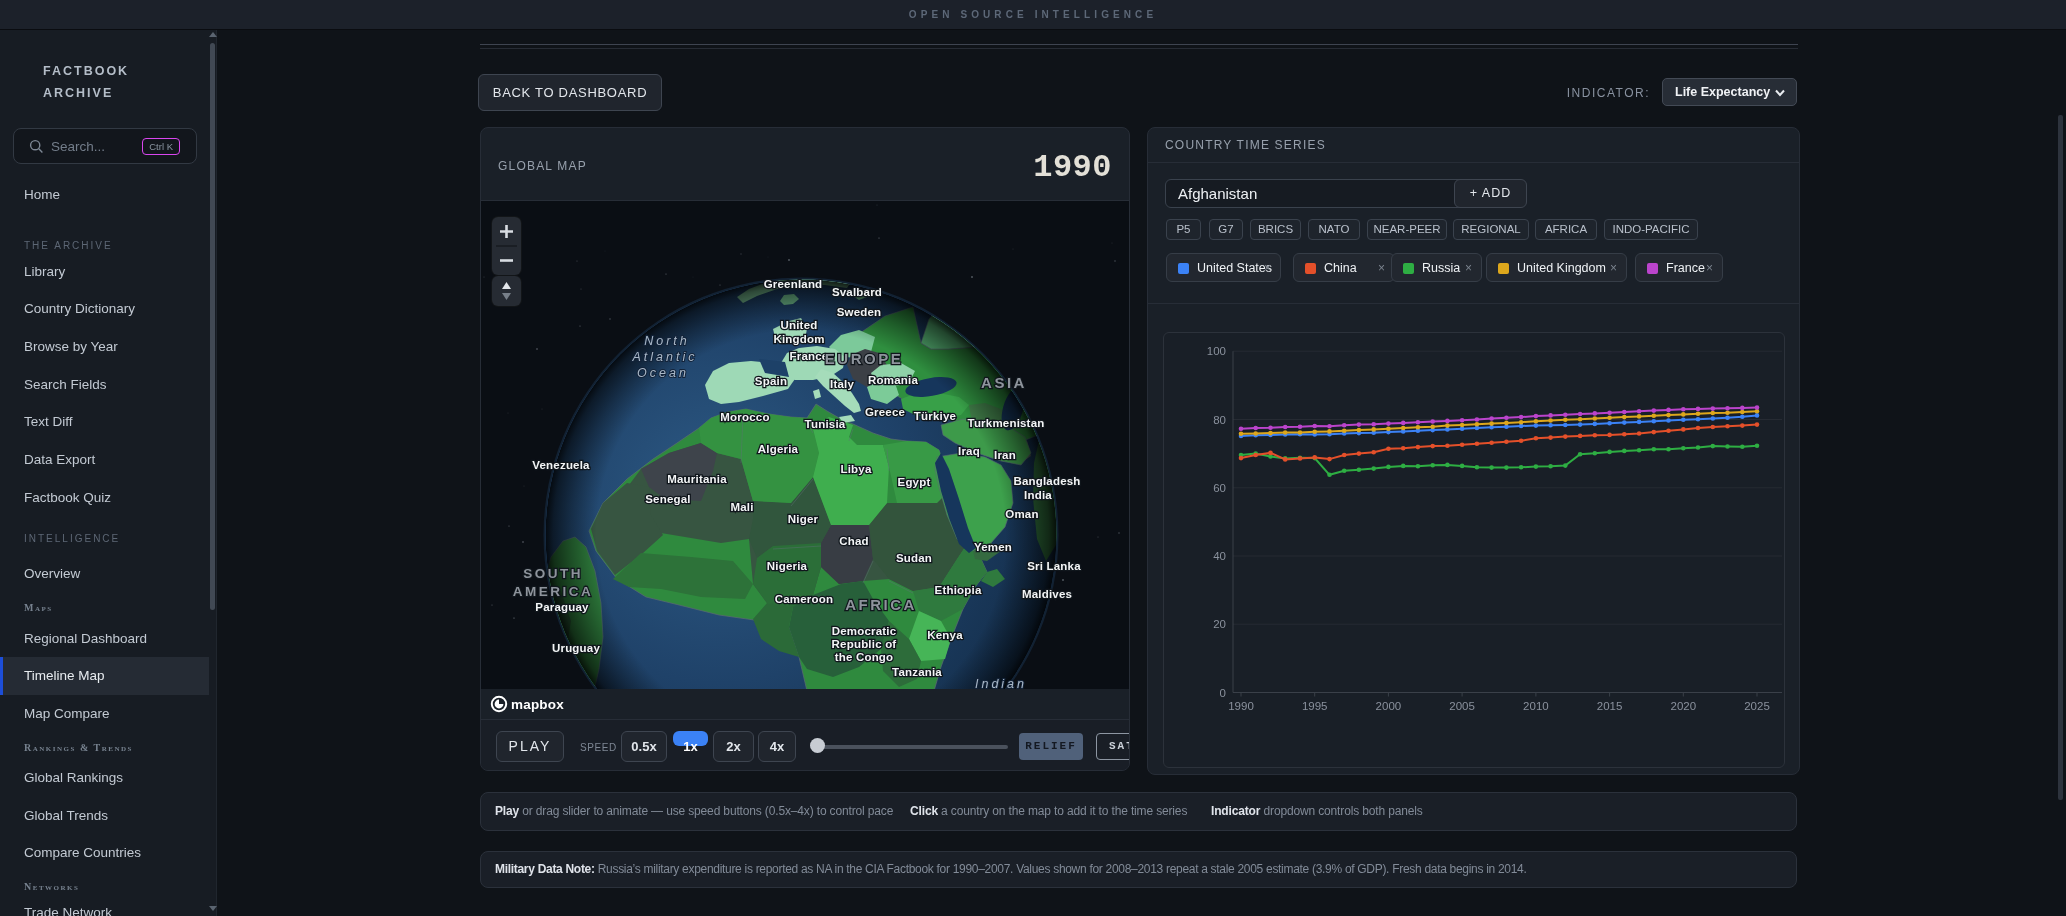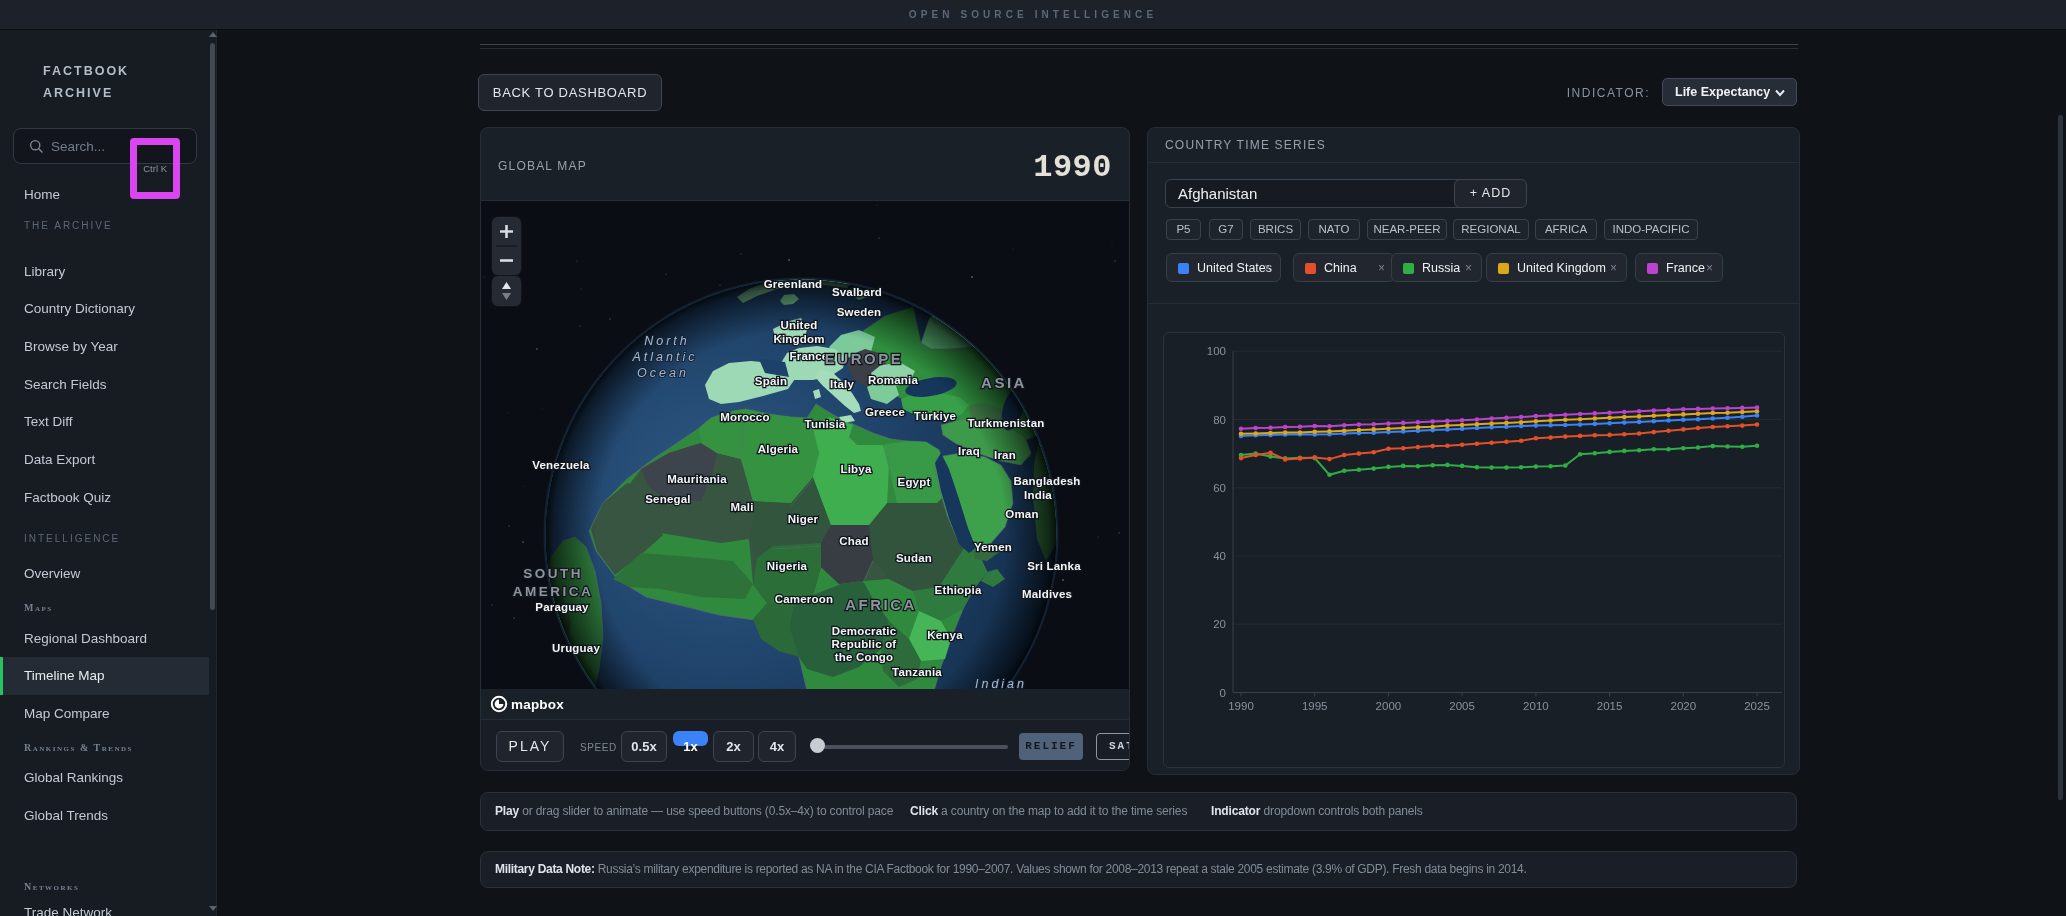--- a/index.html
+++ b/index.html
@@ -10,23 +10,23 @@
   
   #topbar { left:0; top:0; width:2066px; height:30px; background:#1c212a; border-bottom:1px solid #0a0c10; }
   #topbar .t { width:100%; text-align:center; line-height:30px; font-size:10px; letter-spacing:4.1px; color:#5d6878; font-weight:bold; }
 
   
   #sidebar { left:0; top:30px; width:217px; height:886px; background:#171c23; border-right:1px solid #20262e; }
   #sbthumb { left:210px; top:13px; width:5px; height:567px; background:#414954; border-radius:3px; }
   .logo { color:#b4bdc8; font-size:12.5px; letter-spacing:2px; font-weight:bold; }
   #search { left:13px; top:98px; width:184px; height:36px; background:#12161c; border:1px solid #323943; border-radius:8px; }
   #search .ph { position:absolute; left:37px; top:10px; font-size:13.5px; color:#737d8a; }
-  #search .kbd { position:absolute; right:16px; top:9px; border:7px solid #d946ef; border-radius:4px; font-size:9.5px; color:#8b95a1; padding:18px 6px; }
+  #search .kbd { position:absolute; right:16px; top:9px; border:1px solid #d946ef; border-radius:4px; font-size:9.5px; color:#8b95a1; padding:2px 6px; }
   .nav { left:0; width:209px; height:38px; line-height:38px; color:#c3cad3; font-size:13.5px; padding-left:24px; }
-  .nav.active { background:#252b34; border-left:3px solid #22c55e; padding-left:21px; color:#e8ecf0; }
+  .nav.active { background:#252b34; border-left:3px solid #1d4ed8; padding-left:21px; color:#e8ecf0; }
   .slabel { left:24px; color:#5d6775; font-size:10px; letter-spacing:2px; height:12px; line-height:12px; }
   .slabel2 { left:24px; color:#77828f; font-size:10px; letter-spacing:1.5px; font-family:"Liberation Serif", serif; font-weight:bold; font-variant:small-caps; }
 
   
   .hline { height:1px; }
   .btn { border:1px solid #3e4550; background:#20252d; border-radius:6px; color:#e2e6eb; }
   .panel { background:#1a2028; border:1px solid #272d37; border-radius:8px; }
 
   #backbtn { left:478px; top:74px; width:184px; height:37px; line-height:35px; text-align:center; font-size:13px; letter-spacing:0.7px; }
   #indlabel { left:1540px; top:86px; width:110px; text-align:right; font-size:12px; letter-spacing:1.5px; color:#8992a0; }
@@ -89,37 +89,38 @@
     <div class="abs logo" style="left:43px; top:56px;">ARCHIVE</div>
     <div class="abs" id="search">
       <svg style="position:absolute;left:15px;top:10px;" width="15" height="15" viewBox="0 0 15 15">
         <circle cx="6.2" cy="6.2" r="4.6" fill="none" stroke="#7d8794" stroke-width="1.4"></circle>
         <line x1="9.8" y1="9.8" x2="13.4" y2="13.4" stroke="#7d8794" stroke-width="1.4"></line>
       </svg>
       <span class="ph">Search...</span>
       <span class="kbd">Ctrl K</span>
     </div>
     <div class="abs nav" style="top:146px;">Home</div>
-    <div class="abs slabel" style="top:190px;">THE ARCHIVE</div>
+    <div class="abs slabel" style="top:210px;">THE ARCHIVE</div>
     <div class="abs nav" style="top:223px;">Library</div>
     <div class="abs nav" style="top:260px;">Country Dictionary</div>
     <div class="abs nav" style="top:298px;">Browse by Year</div>
     <div class="abs nav" style="top:336px;">Search Fields</div>
     <div class="abs nav" style="top:373px;">Text Diff</div>
     <div class="abs nav" style="top:411px;">Data Export</div>
     <div class="abs nav" style="top:449px;">Factbook Quiz</div>
     <div class="abs slabel" style="top:503px;">INTELLIGENCE</div>
     <div class="abs nav" style="top:525px;">Overview</div>
     <div class="abs slabel2" style="top:572px;">Maps</div>
     <div class="abs nav" style="top:590px;">Regional Dashboard</div>
     <div class="abs nav active" style="top:627px;">Timeline Map</div>
     <div class="abs nav" style="top:665px;">Map Compare</div>
     <div class="abs slabel2" style="top:712px;">Rankings &amp; Trends</div>
     <div class="abs nav" style="top:729px;">Global Rankings</div>
     <div class="abs nav" style="top:767px;">Global Trends</div>
+    <div class="abs nav" style="top:804px;">Compare Countries</div>
     <div class="abs slabel2" style="top:851px;">Networks</div>
     <div class="abs nav" style="top:864px;">Trade Network</div>
     <div class="abs" id="sbthumb"></div>
     <div class="abs" style="left:209px; top:2px; width:0; height:0; border-left:4px solid transparent; border-right:4px solid transparent; border-bottom:5px solid #5a6470;"></div>
     <div class="abs" style="left:209px; top:876px; width:0; height:0; border-left:4px solid transparent; border-right:4px solid transparent; border-top:5px solid #5a6470;"></div>
   </div>
 
   <div class="abs hline" style="left:480px; top:44px; width:1318px; background:#3e4450;"></div>
   <div class="abs hline" style="left:480px; top:48px; width:1318px; background:#272c35;"></div>
 

